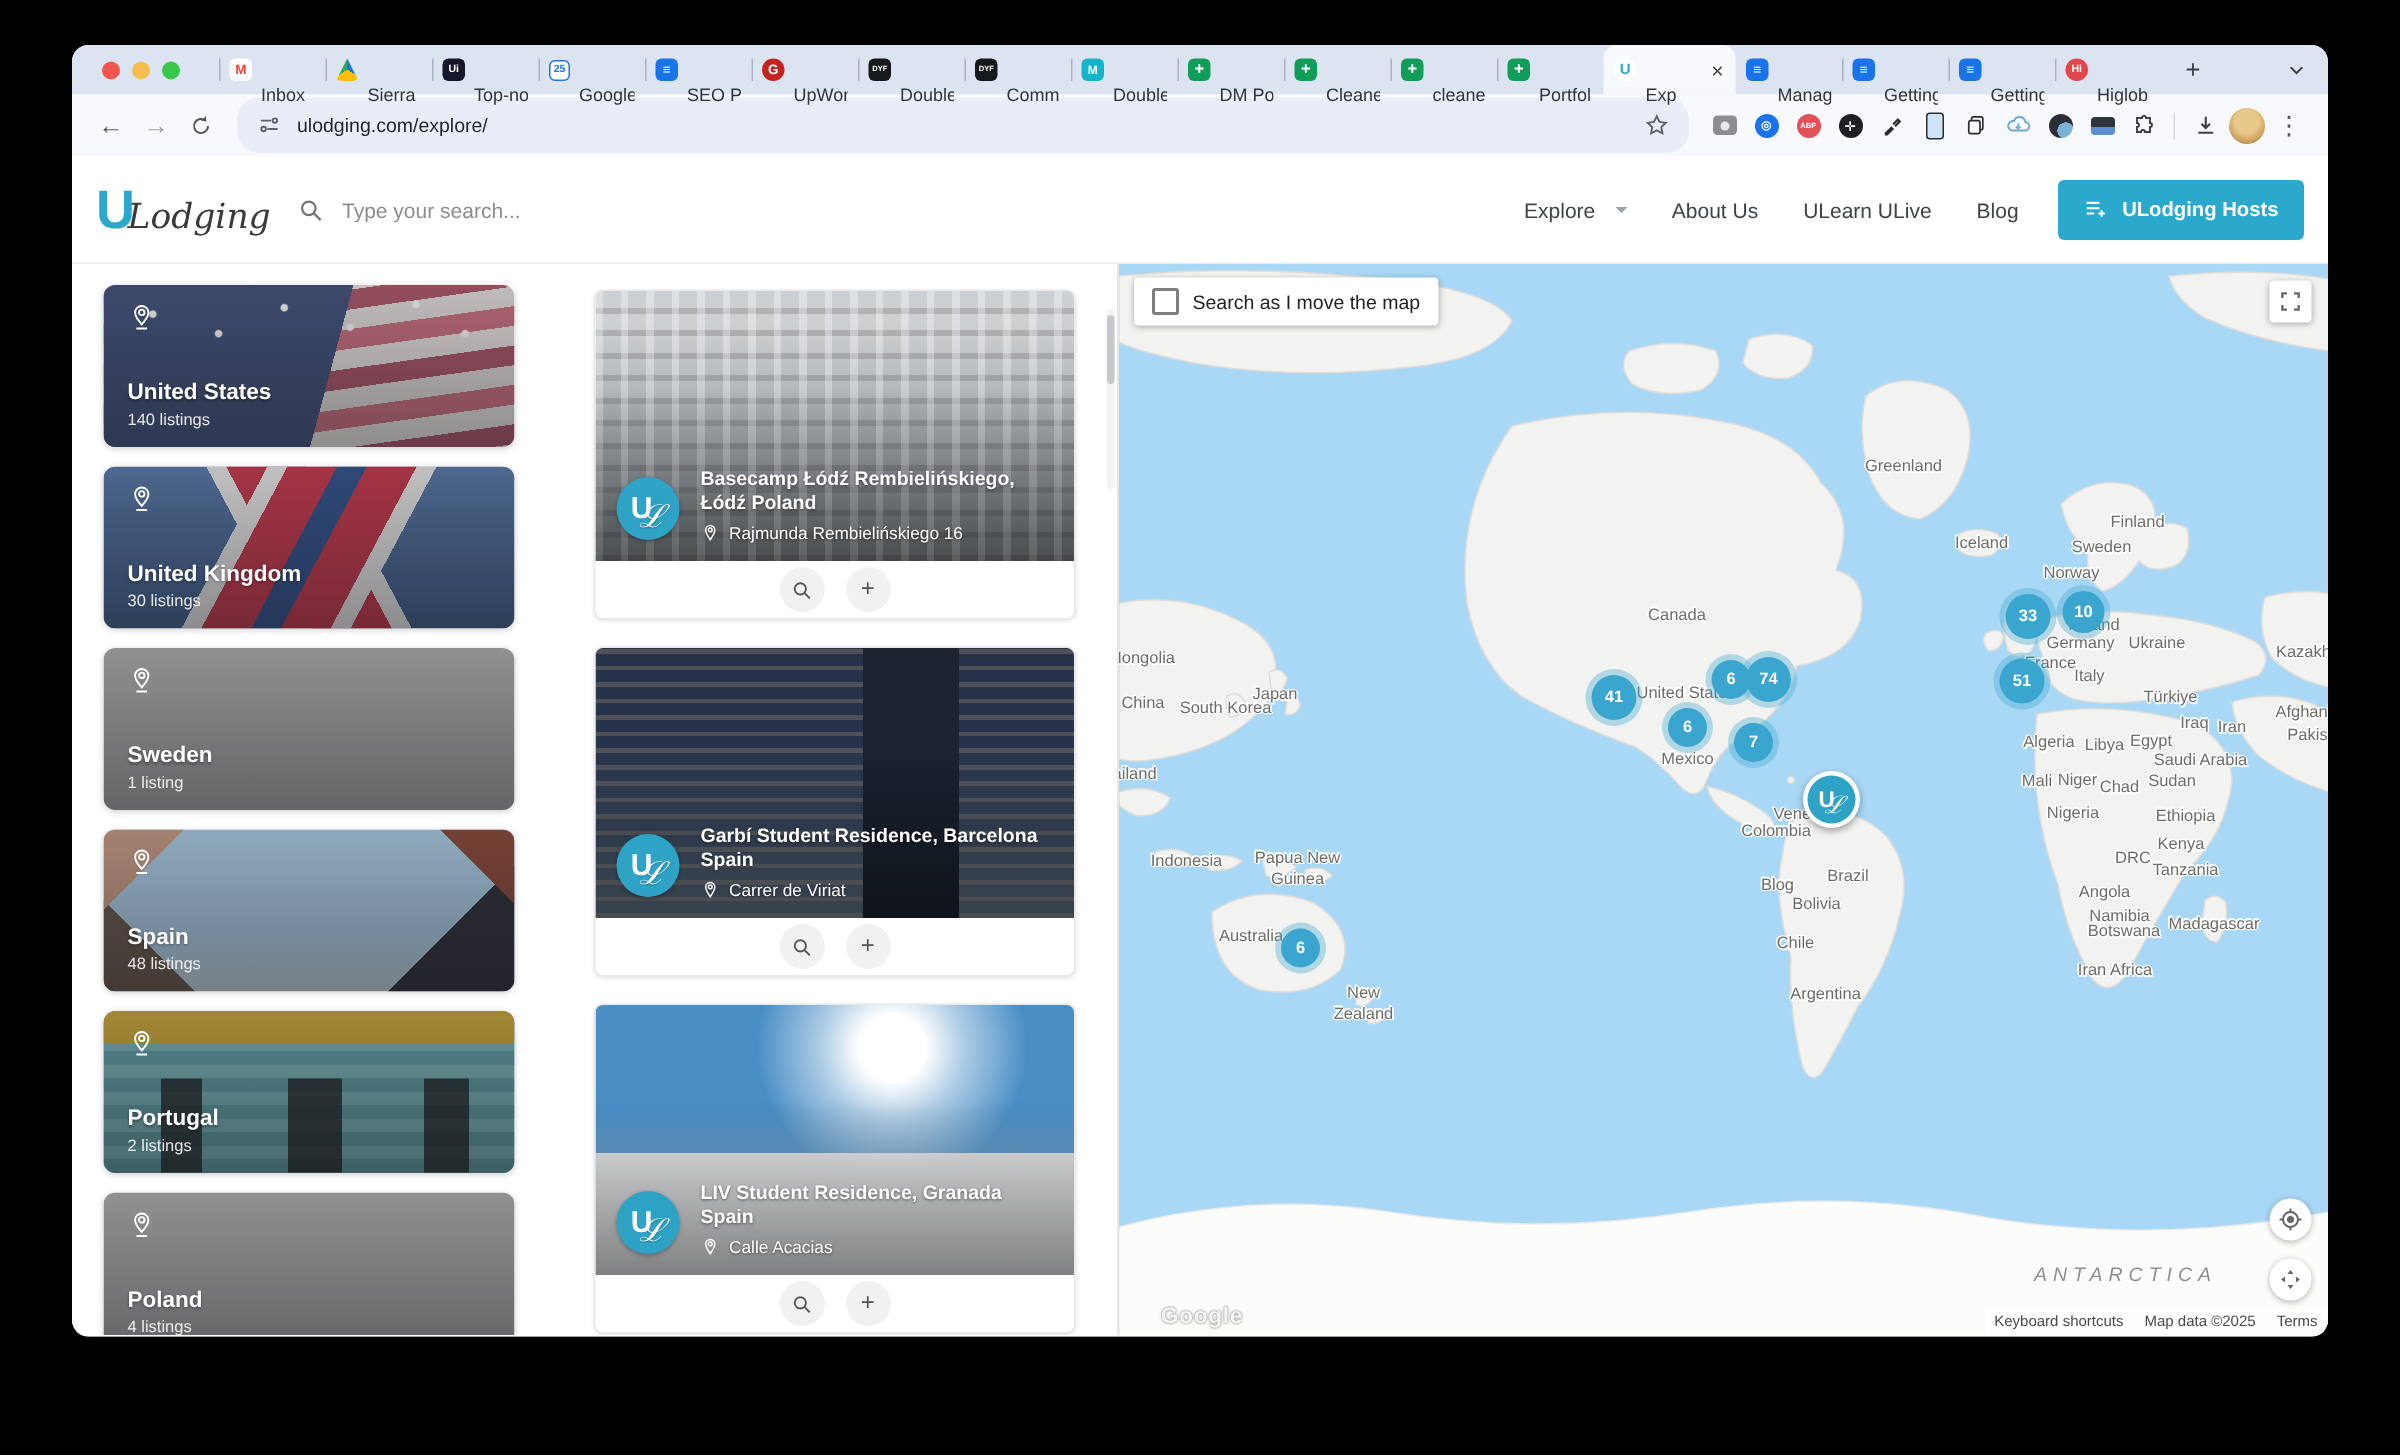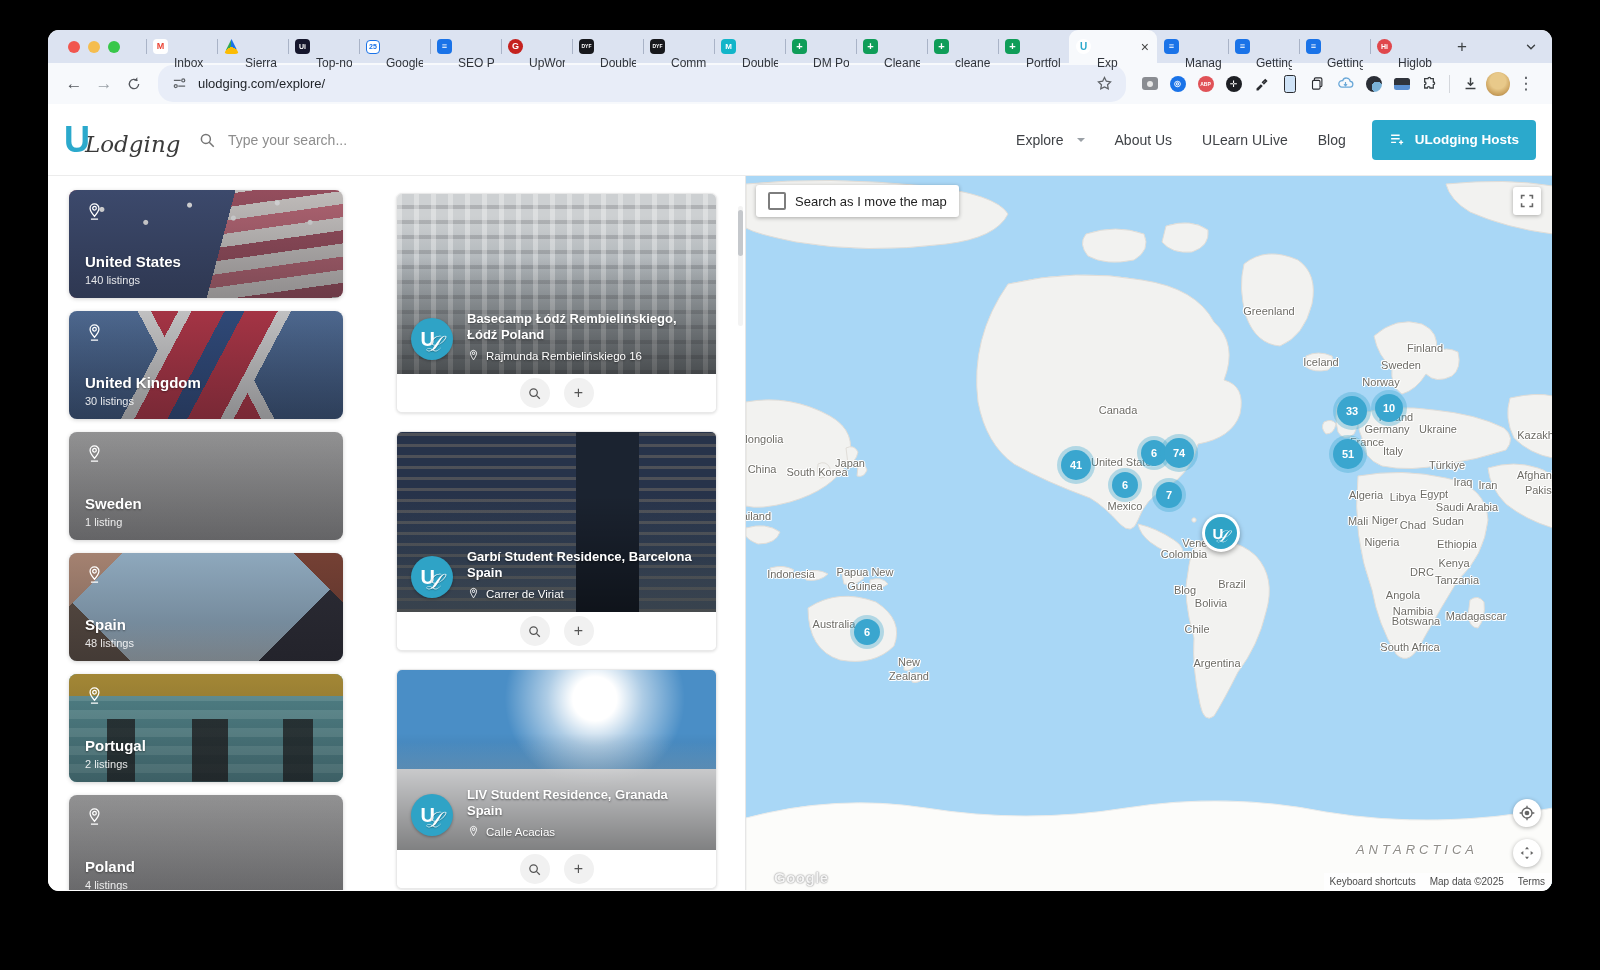--- a/index.html
+++ b/index.html
@@ -630,21 +630,21 @@
             <div class="mlabel" style="left: 702px; top: 346px;">Sudan</div>
             <div class="mlabel" style="left: 636px; top: 367px; text-align: right;">Nigeria</div>
             <div class="mlabel" style="left: 711px; top: 369px;">Ethiopia</div>
             <div class="mlabel" style="left: 708px; top: 388px;">Kenya</div>
             <div class="mlabel" style="left: 676px; top: 397px;">DRC</div>
             <div class="mlabel" style="left: 711px; top: 405px;">Tanzania</div>
             <div class="mlabel" style="left: 657px; top: 420px;">Angola</div>
             <div class="mlabel" style="left: 660px; top: 436px; padding-left: 14px;">Namibia</div>
             <div class="mlabel" style="left: 670px; top: 446px;">Botswana</div>
             <div class="mlabel" style="left: 730px; top: 441px;">Madagascar</div>
-            <div class="mlabel" style="left: 664px; top: 472px;">South Africa</div>
+            <div class="mlabel" style="left: 664px; top: 472px;">Iran Africa</div>
             <div class="mlabel ant" style="left: 671px; top: 674px;">ANTARCTICA</div>
           </div>
         <div id="clusters">
             <div class="cluster" style="left: 330px; top: 289px; width: 30px; height: 30px;">41</div>
             <div class="cluster" style="left: 408px; top: 277px; width: 26px; height: 26px;">6</div>
             <div class="cluster" style="left: 433px; top: 277px; width: 30px; height: 30px;">74</div>
             <div class="cluster" style="left: 379px; top: 309px; width: 26px; height: 26px;">6</div>
             <div class="cluster" style="left: 423px; top: 319px; width: 26px; height: 26px;">7</div>
             <div class="cluster" style="left: 606px; top: 235px; width: 30px; height: 30px;">33</div>
             <div class="cluster" style="left: 643px; top: 232px; width: 28px; height: 28px;">10</div>

